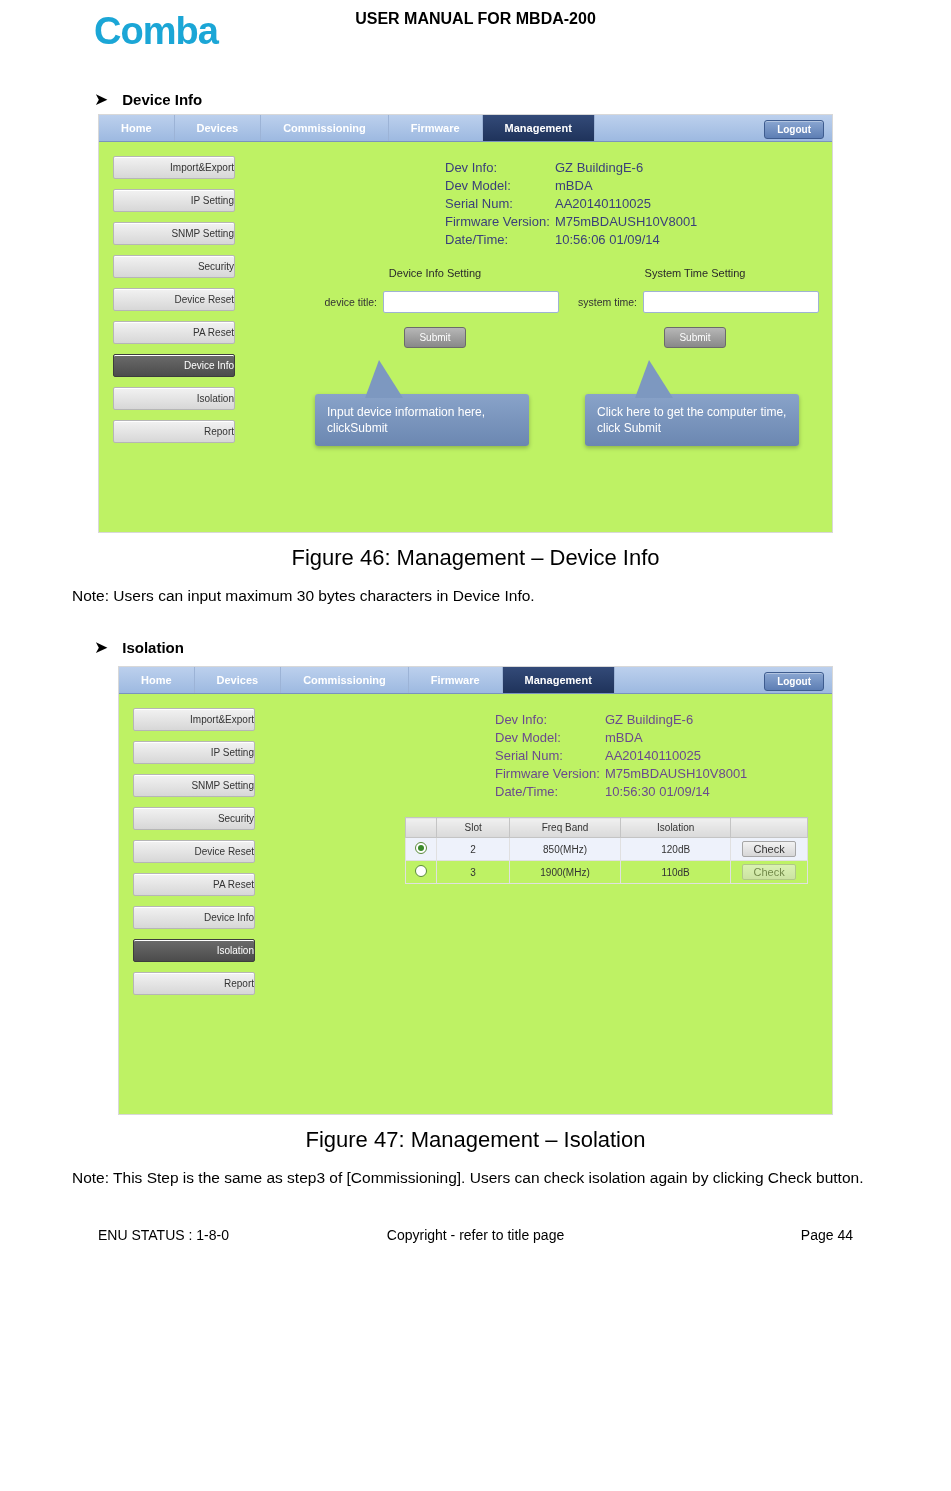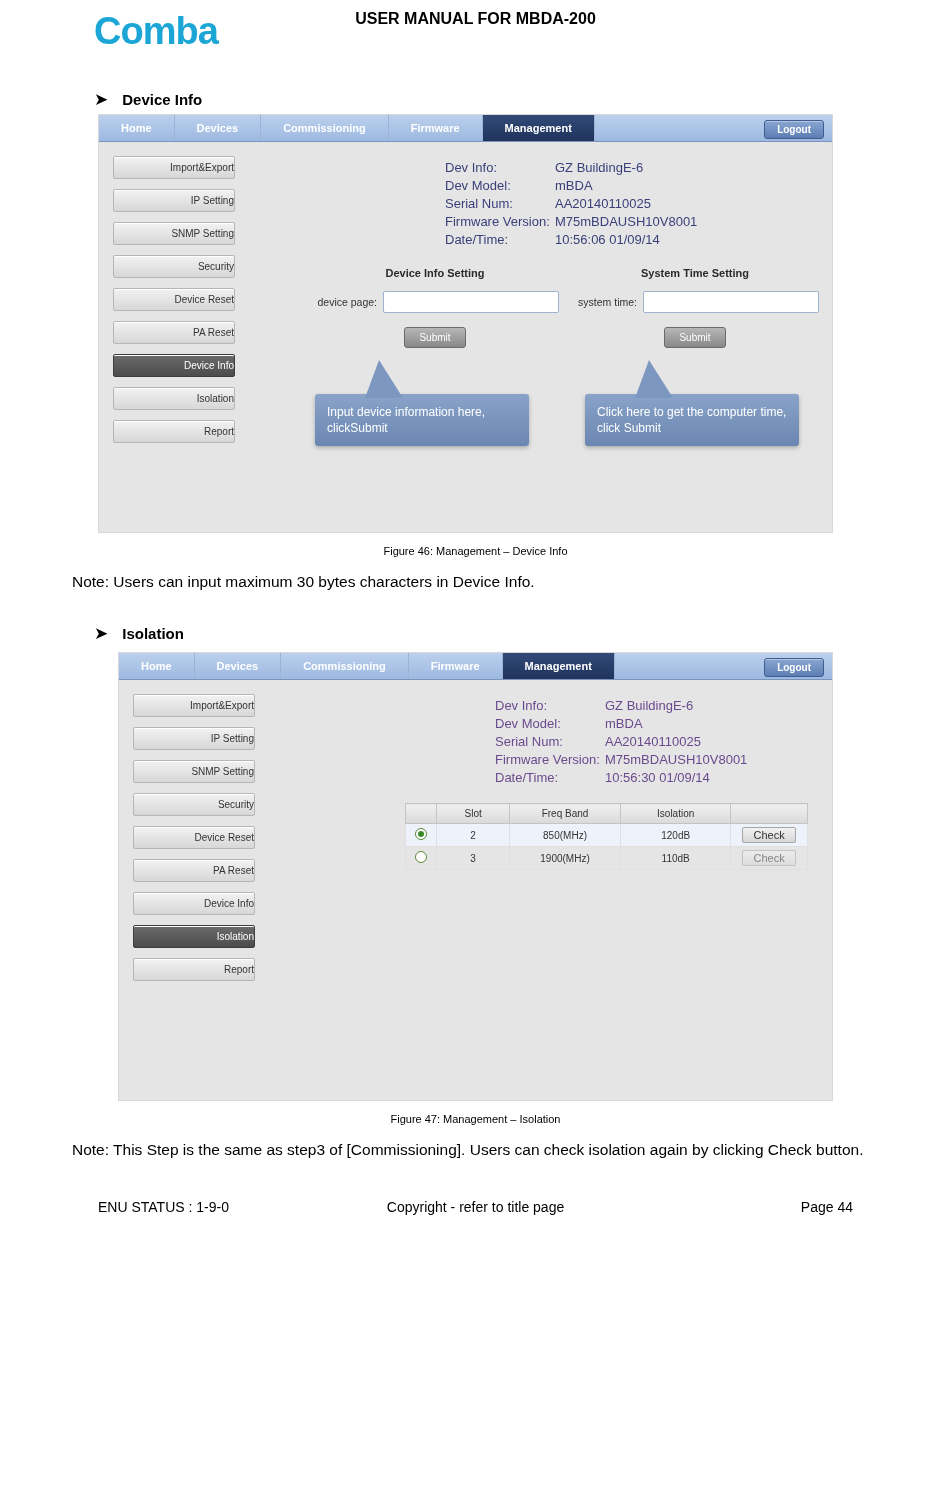--- a/index.html
+++ b/index.html
@@ -5,43 +5,43 @@
 html,body{margin:0;padding:0;background:#fff;font-family:Arial,Helvetica,sans-serif;color:#000}
 .page{width:807px;margin:0 auto;position:relative;padding:10px 0 60px}
 .logo{font-size:38px;font-weight:bold;letter-spacing:-1px;margin-left:22px}
 .logo .c1{color:#1ba6d6}
 .header-title{position:absolute;top:10px;left:0;right:0;text-align:center;font-weight:bold;font-size:16px}
 .bullet-line{margin:36px 0 4px 22px;font-size:15px}
 .bullet-line .arrow{color:#000;font-size:17px;margin-right:14px}
 .bullet-line .txt{font-weight:bold}
 .figwrap{border:1px solid #d8d8d8;margin:0 46px 0 26px}
 .headnotes{margin:14px 0 14px 0;font-size:15.5px}
-.caption{text-align:center;font-size:11px;margin:12px 0 16px}
+.caption{text-align:center;font-size:22px;margin:12px 0 16px}
 .footer{position:relative;margin-top:40px;font-size:14px;padding:0 26px}
 .footer .l{position:absolute;left:26px}
 .footer .c{text-align:center}
 .footer .r{position:absolute;right:26px;top:0}
 
-.app{background:#e5e5e5;font-family:Tahoma,Arial,sans-serif;font-size:11px;color:#333}
+.app{background:#bef264;font-family:Tahoma,Arial,sans-serif;font-size:11px;color:#333}
 .topbar{display:flex;align-items:stretch;background:linear-gradient(#bcd0ed,#9db9e0);border-bottom:1px solid #7a94bd;height:26px}
 .topbar .tab{flex:0 0 auto;padding:0 22px;line-height:26px;color:#fff;font-weight:bold;font-size:11px;border-right:1px solid #9cb3d6}
 .topbar .tab.active{background:linear-gradient(#334a78,#1f335b);color:#fff}
 .topbar .spacer{flex:1}
 .topbar .logout{margin:3px 8px 0 0;align-self:center}
 .btn3d{display:inline-block;background:linear-gradient(#8aa6d1,#5d7eb4);border:1px solid #3e5c8f;border-radius:3px;color:#fff;font-size:10px;font-weight:bold;padding:3px 12px;box-shadow:inset 0 1px 0 rgba(255,255,255,.35)}
 .appbody{display:flex;min-height:390px}
 .side{width:152px;padding:14px 10px 0 14px}
 .sidebtn{display:block;width:120px;margin:0 0 10px 0;padding:5px 0;text-align:right;font-size:10px;color:#333;background:linear-gradient(#f2f2f2,#d7d7d7);border:1px solid #b6b6b6;border-radius:2px;box-shadow:0 1px 0 #fff inset}
 .sidebtn.active{background:linear-gradient(#6b6b6b,#4c4c4c);color:#fff;border-color:#3d3d3d}
 .main{flex:1;padding:18px 24px 18px 0;position:relative}
 .kv{margin-left:200px;color:#3a3f7a;font-size:13px}
 .kv .row{display:flex;margin-bottom:3px}
 .kv .k{width:110px}
 .sections{display:flex;margin:20px 0 6px 60px}
-.secthead{font-weight:bold;color:#2a2a2a;font-size:11px;width:260px;text-align:center}
+.secthead{font-weight:normal;color:#2a2a2a;font-size:11px;width:260px;text-align:center}
 .pair{display:flex;margin:6px 0 0 60px;align-items:center;gap:6px}
 .pair label{font-size:10.5px;color:#333;width:72px;text-align:right}
 .pair input{border:1px solid #9fb3d3;height:18px;width:170px;background:#fff;border-radius:2px}
 .submitrow{display:flex;margin:14px 0 0 60px}
 .submitrow .half{width:260px;text-align:center}
 .gbtn{display:inline-block;background:linear-gradient(#b7b7b7,#888);border:1px solid #6b6b6b;border-radius:3px;color:#fff;font-size:10px;padding:4px 14px}
 .callout{position:absolute;width:190px;background:linear-gradient(#89a3c9,#6b87b1);color:#fff;font-size:12px;font-family:Arial;border-radius:3px;padding:10px 12px;line-height:1.35;box-shadow:0 2px 4px rgba(0,0,0,.25)}
 .callout .tail{position:absolute;top:-34px;left:50px;width:0;height:0;border-left:14px solid transparent;border-right:24px solid transparent;border-bottom:38px solid #7d98c0}
 
 .isotable{margin:18px 0 0 110px;border:1px solid #c4c4c4;font-size:10px;border-collapse:collapse}
@@ -109,21 +109,21 @@
                 <span class="k">Date/Time:</span>
                 <span>10:56:06 01/09/14</span>
               </div>
           </div>
           <div class="sections">
             <div class="secthead">Device Info Setting</div>
             <div class="secthead">System Time Setting</div>
           </div>
           <div style="display:flex">
             <div class="pair" style="width:260px;margin-left:60px">
-              <label>device page:</label>
+              <label>device title:</label>
               <input style="">
             </div>
             <div class="pair" style="width:260px;margin-left:0">
               <label>system time:</label>
               <input style="">
             </div>
           </div>
           <div class="submitrow">
             <div class="half"><span class="gbtn">Submit</span></div>
             <div class="half"><span class="gbtn">Submit</span></div>
@@ -218,17 +218,17 @@
           </tbody>
             </table>
         </div>
       </div>
     </div>
   </div>
   <div class="caption">Figure 47: Management – Isolation</div>
   <div class="headnotes">Note: This Step is the same as step3 of [Commissioning]. Users can check isolation again by clicking Check button.</div>
 
   <div class="footer">
-    <span class="l">ENU STATUS : 1-9-0</span>
+    <span class="l">ENU STATUS : 1-8-0</span>
     <div class="c">Copyright - refer to title page</div>
     <span class="r">Page 44</span>
   </div>
 </div>
 
 </body></html>

